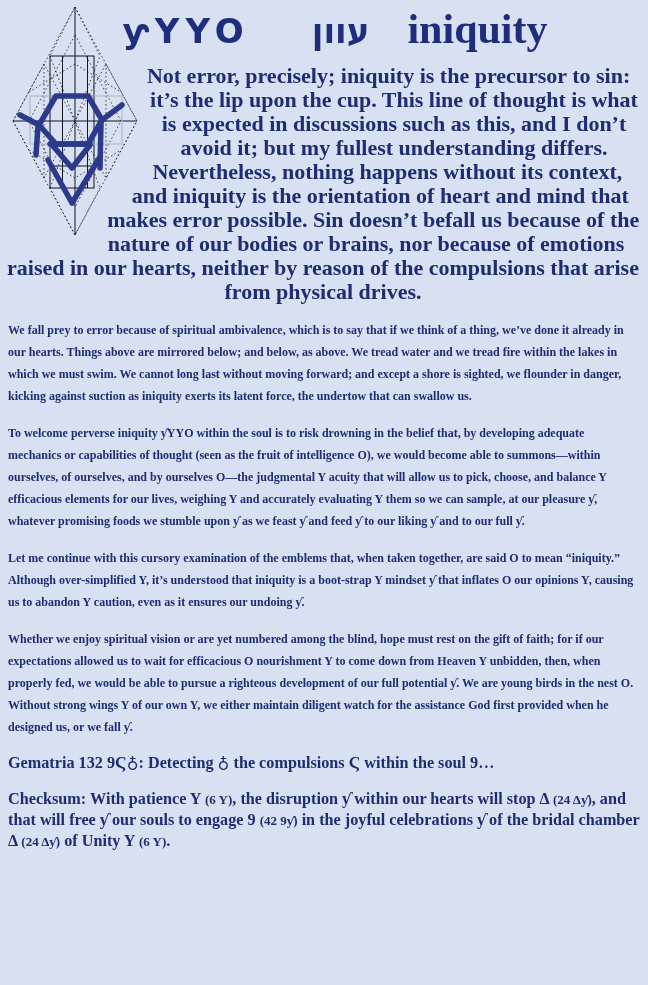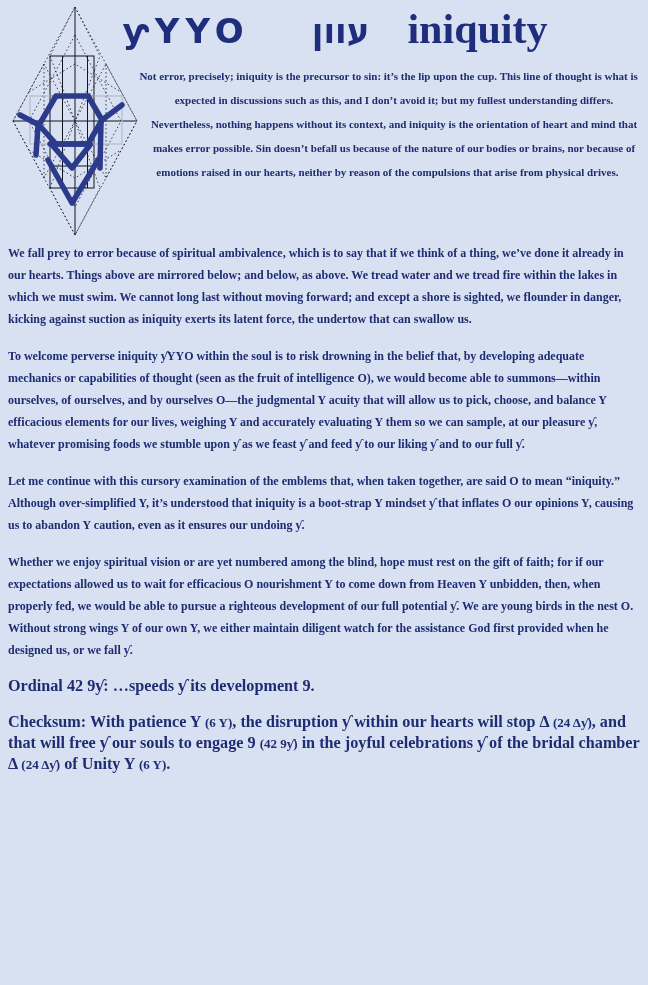--- a/index.html
+++ b/index.html
@@ -43,21 +43,21 @@
     font-weight:700;
   }
   .main-title{
     font-size:42px;margin-left:34px;
     font-family:"Liberation Serif","DejaVu Serif",serif;
   }
 
   p{margin:0;}
   .lede{
     text-align:center;
-    font-size:11px;line-height:24px;
+    font-size:22px;line-height:24px;
     padding:8px 2px 0 0;
   }
   .body-par{
     clear:left;
     font-size:12px;line-height:22px;
     margin-top:15px;
     padding:0 2px;
   }
   .stat-line{
     clear:left;
@@ -128,18 +128,18 @@
   <p class="lede">Not error, precisely; iniquity is the precursor to sin: it’s the lip upon the cup. This line of thought is what is expected in discussions such as this, and I don’t avoid it; but my fullest understanding differs. Nevertheless, nothing happens without its context, and iniquity is the orientation of heart and mind that makes error possible. Sin doesn’t befall us because of the nature of our bodies or brains, nor because of emotions raised in our hearts, neither by reason of the compulsions that arise from physical drives.</p>
 
   <p class="body-par">We fall prey to error because of spiritual ambivalence, which is to say that if we think of a thing, we’ve done it already in our hearts. Things above are mirrored below; and below, as above. We tread water and we tread fire within the lakes in which we must swim. We cannot long last without moving forward; and except a shore is sighted, we flounder in danger, kicking against suction as iniquity exerts its latent force, the undertow that can swallow us.</p>
 
   <p class="body-par">To welcome perverse iniquity ƴYYO within the soul is to risk drowning in the belief that, by developing adequate mechanics or capabilities of thought (seen as the fruit of intelligence O), we would become able to summons—within ourselves, of ourselves, and by ourselves O—the judgmental Y acuity that will allow us to pick, choose, and balance Y efficacious elements for our lives, weighing Y and accurately evaluating Y them so we can sample, at our pleasure ƴ, whatever promising foods we stumble upon ƴ as we feast ƴ and feed ƴ to our liking ƴ and to our full ƴ.</p>
 
   <p class="body-par">Let me continue with this cursory examination of the emblems that, when taken together, are said O to mean “iniquity.” Although over-simplified Y, it’s understood that iniquity is a boot-strap Y mindset ƴ that inflates O our opinions Y, causing us to abandon Y caution, even as it ensures our undoing ƴ.</p>
 
   <p class="body-par">Whether we enjoy spiritual vision or are yet numbered among the blind, hope must rest on the gift of faith; for if our expectations allowed us to wait for efficacious O nourishment Y to come down from Heaven Y unbidden, then, when properly fed, we would be able to pursue a righteous development of our full potential ƴ. We are young birds in the nest O. Without strong wings Y of our own Y, we either maintain diligent watch for the assistance God first provided when he designed us, or we fall ƴ.</p>
 
+  <p class="stat-line">Gematria 132 9Ϛ♁: Detecting ♁ the compulsions Ϛ within the soul 9…</p>
 
-  <p class="stat-line">Ordinal 42 9ƴ: …speeds ƴ its development 9.</p>
 
   <p class="stat-line"><span>Checksum: With patience Y </span><span class="small-paren">(6 Y)</span><span>, the disruption ƴ within our hearts will stop Δ </span><span class="small-paren">(24 Δƴ)</span><span>, and that will free ƴ our souls to engage 9 </span><span class="small-paren">(42 9ƴ)</span><span> in the joyful celebrations ƴ of the bridal chamber Δ </span><span class="small-paren">(24 Δƴ)</span><span> of Unity Y </span><span class="small-paren">(6 Y)</span><span>.</span></p>
 
 </div>
 
 </body></html>

